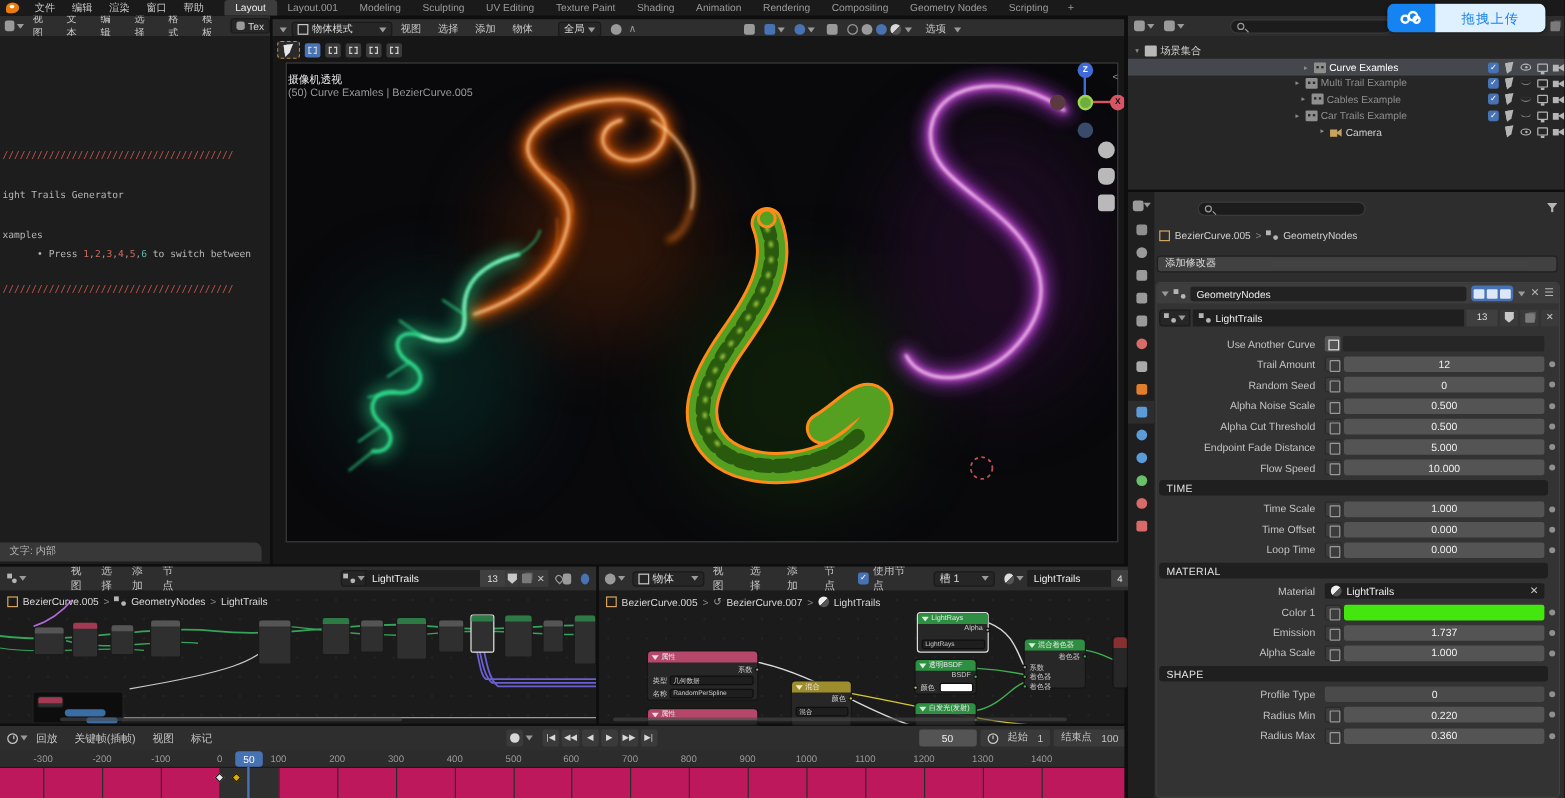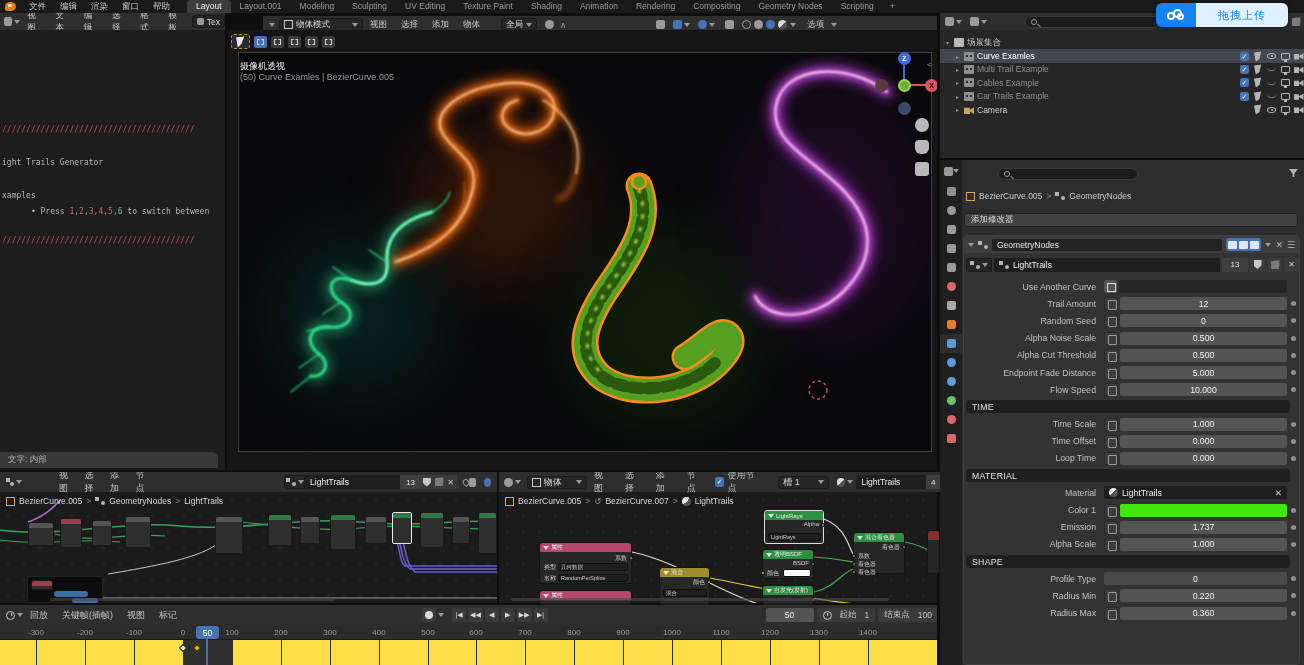--- a/index.html
+++ b/index.html
@@ -38,21 +38,21 @@
      color:#1583f2; font-size:11px; letter-spacing:1px;}
 
   
   .ed-header { background:#2e2e2e; display:flex; align-items:center; font-size:8.5px; color:#c8c8c8; }
   .hd-menu { padding:0 7px; }
   .dd { background:#262626; border:1px solid #1a1a1a; border-radius:3px; height:13px; display:flex; align-items:center; gap:3px; padding:0 4px; color:#d8d8d8;}
   .caret { width:0; height:0; border-left:3px solid transparent; border-right:3px solid transparent; border-top:4px solid #9a9a9a; }
   .mini-ico { width:9px; height:9px; background:#9a9a9a; border-radius:2px; display:inline-block;}
 
   #te-header { left:0; top:13px; width:225px; height:17px; }
-  #vp-header { left:227px; top:16px; width:710px; height:17px;margin-left:36px; }
+  #vp-header { left:227px; top:16px; width:710px; height:17px; }
   #ol-header { left:940px; top:13px; width:364px; height:17px; }
 
   .search-box { background:#1c1c1c; border:1px solid #3a3a3a; border-radius:7px; height:12px; display:flex; align-items:center; padding:0 5px; gap:4px; color:#888;}
   .mag { width:6px; height:6px; border:1px solid #9a9a9a; border-radius:50%; position:relative; flex:0 0 auto;}
   .mag::after{content:"";position:absolute;left:5px;top:5px;width:4px;height:1px;background:#9a9a9a;transform:rotate(45deg);}
   .funnel { width:9px; height:8px; background:#b5b5b5; clip-path:polygon(0 0,100% 0,60% 55%,60% 100%,40% 100%,40% 55%);}
 
   
   #text-editor { left:0; top:30px; width:225px; height:442px; background:#1d1d1d; overflow:hidden;}
   .te-line { position:absolute; left:2px; font-family:"DejaVu Sans Mono","Liberation Mono",monospace; font-size:8px; white-space:pre;}
@@ -77,21 +77,21 @@
   .gz-ball { position:absolute; width:13px; height:13px; border-radius:50%; font-size:7px; color:#111; display:flex; align-items:center; justify-content:center; font-weight:bold;}
   .nav-ico { position:absolute; width:14px; height:14px; border-radius:50%; background:#d8d8d8; opacity:.85;}
   .nav-ico.hand { border-radius:4px 4px 6px 6px;}
   .nav-ico.cam { border-radius:3px;}
   .collapse-arrow{ position:absolute; color:#9a9a9a; font-size:8px;}
 
   
   #outliner { left:940px; top:30px; width:364px; height:130px; background:#262626; overflow:hidden;}
   .ol-row { display:flex; align-items:center; height:13.4px; position:relative; padding-left:6px;}
   .ol-row[data-active="true"]{ background:#44474b; }
-  .ol-row[data-depth="1"]{ padding-left:16px; }
+  .ol-row[data-depth="1"]{ padding-left:16px;justify-content:center; }
   .ol-tri { color:#8a8a8a; font-size:6px; width:8px; }
   .ol-label { margin-left:3px; font-size:8.5px; color:#cfcfcf; }
   .ol-row[data-dim="true"] .ol-label { color:#8f8f8f; }
   .ol-row[data-active="true"] .ol-label { color:#fff; }
   .ol-ico { width:10px; height:9px; position:relative; flex:0 0 auto;}
   .ol-ico.collection { background:#8f8f8f; border-radius:1px;}
   .ol-ico.collection::after{content:"";position:absolute;left:2px;top:3px;width:2px;height:2px;background:#2a2a2a;box-shadow:4px 0 0 #2a2a2a;}
   .ol-ico.scene-collection { background:#b8b8b8; border-radius:1px;}
   .ol-ico.camera { background:#c8a35f; clip-path:polygon(0 30%,60% 30%,60% 55%,100% 20%,100% 100%,60% 70%,60% 100%,0 100%); }
   .ol-badges { display:flex; align-items:center; gap:3px; margin-left:8px;}
@@ -173,21 +173,21 @@
   .nh.pink { background:#b5476b;} .nh.olive { background:#9e8d2c;} .nh.green { background:#2e8f43;} .nh.dred{ background:#8a2f2f;}
   .node .out-label { position:absolute; right:4px; font-size:6px; color:#ccc;}
   .node .in-label { position:absolute; left:4px; font-size:6px; color:#ccc;}
   .nfield { position:absolute; background:#1e1e1e; border:1px solid #0f0f0f; border-radius:2px; height:8px; display:flex; align-items:center; padding:0 2px; color:#ccc; font-size:5.5px; overflow:hidden;}
   .ndot { position:absolute; width:4px; height:4px; border-radius:50%; border:1px solid #111;}
   .scrollbar-h { position:absolute; height:3px; background:#4a4a4a; border-radius:2px; opacity:.6; z-index:3;}
   .use-nodes { display:flex; align-items:center; gap:3px;}
   .un-check { width:10px; height:10px; background:#4772b3; border-radius:2px; color:#fff; font-size:7px; text-align:center; line-height:10px;}
 
   
-  #timeline { left:0; top:605px; width:940px; height:60px; background:#fde047; overflow:hidden;}
+  #timeline { left:0; top:605px; width:940px; height:60px; background:#be185d; overflow:hidden;}
   #tl-header { position:absolute; left:0; top:0; width:100%; height:20px; background:#2e2e2e; display:flex; align-items:center;}
   #tl-ruler { position:absolute; left:0; top:20px; width:100%; height:15px; background:#2c2c2c; border-bottom:1px solid #1a1a1a;}
   .tick { position:absolute; top:3px; color:#9a9a9a; font-size:8px; transform:translateX(-50%);}
   .gl { position:absolute; top:35px; bottom:0; width:1px; background:#2c2c2c;}
   #range-band { position:absolute; left:183px; top:35px; width:49px; bottom:0; background:#2f2f2f;}
   #playhead-label { position:absolute; left:196px; top:21px; width:23px; height:13px; background:#4772b3; border-radius:3px; color:#fff;
       display:flex; align-items:center; justify-content:center; font-size:8.5px; z-index:3;}
   #playhead-line { position:absolute; left:206px; top:34px; width:2px; bottom:0; background:#4772b3; z-index:2;}
   .kf { position:absolute; top:40px; width:6px; height:6px; transform:translateX(-50%) rotate(45deg); border:1px solid #111;}
   .transport { display:flex; gap:2px; align-items:center; margin-left:8px;}

